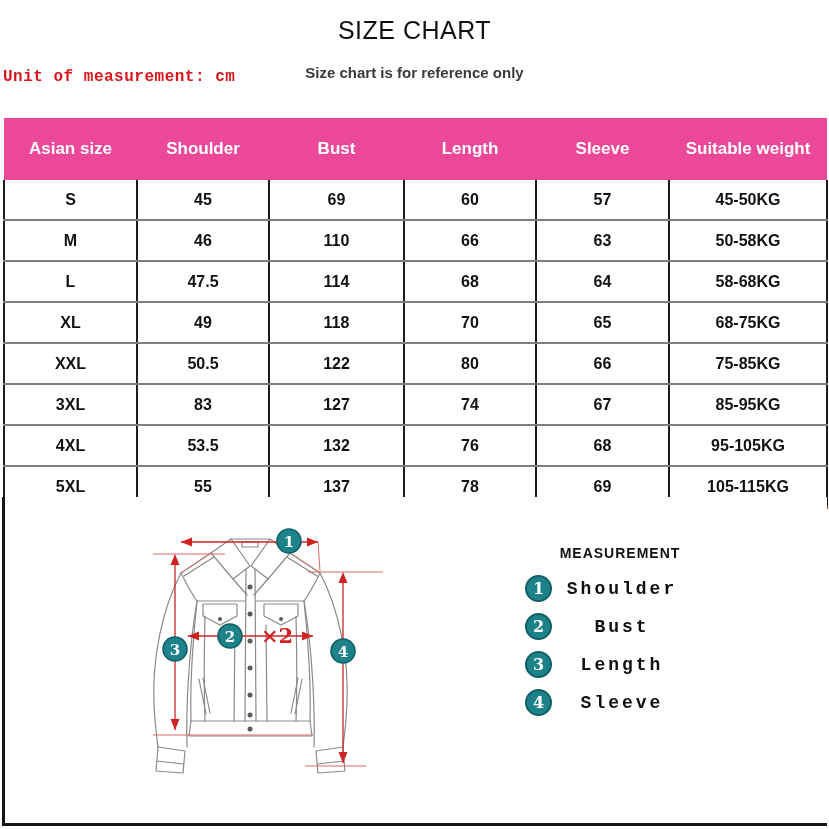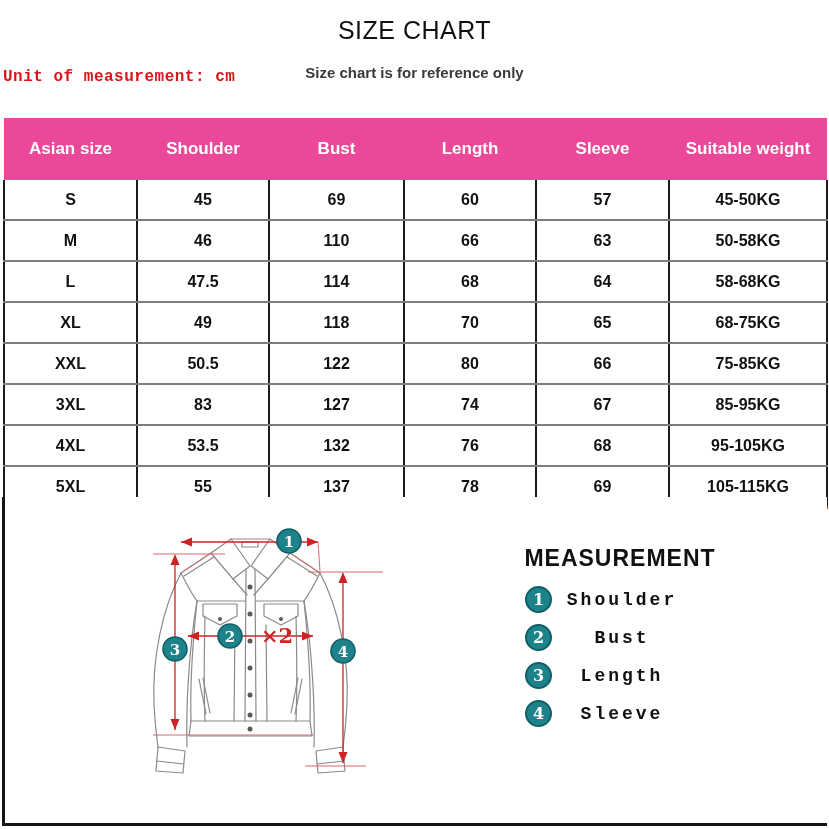--- a/index.html
+++ b/index.html
@@ -37,21 +37,21 @@
   }
   table.size-table tbody tr:last-child td{border-bottom:3px solid #c2410c;}
   .diagram-panel{
     position:absolute;left:2px;top:497px;width:825px;height:329px;
     box-sizing:border-box;border-left:3px solid #151515;border-bottom:3px solid #151515;
     background:#fff;
   }
   .jacket-svg{position:absolute;left:95px;top:12px;width:300px;height:300px;}
   .legend{position:absolute;left:440px;top:48px;width:350px;}
   .legend-title{
-    width:100%;text-align:center;font-size:23px;font-weight:bold;
+    width:100%;text-align:center;font-size:14px;font-weight:bold;
     letter-spacing:1px;color:#111;margin-bottom:14px;
   }
   .legend-row{display:flex;align-items:center;margin-bottom:11px;height:27px;}
   .legend-badge{
     box-sizing:border-box;width:27px;height:27px;border-radius:50%;
     margin-left:80px;flex:0 0 27px;
     display:flex;align-items:center;justify-content:center;
     font-family:"DejaVu Serif",serif;font-weight:bold;font-size:16px;color:#fff;
   }
   .legend-label{

